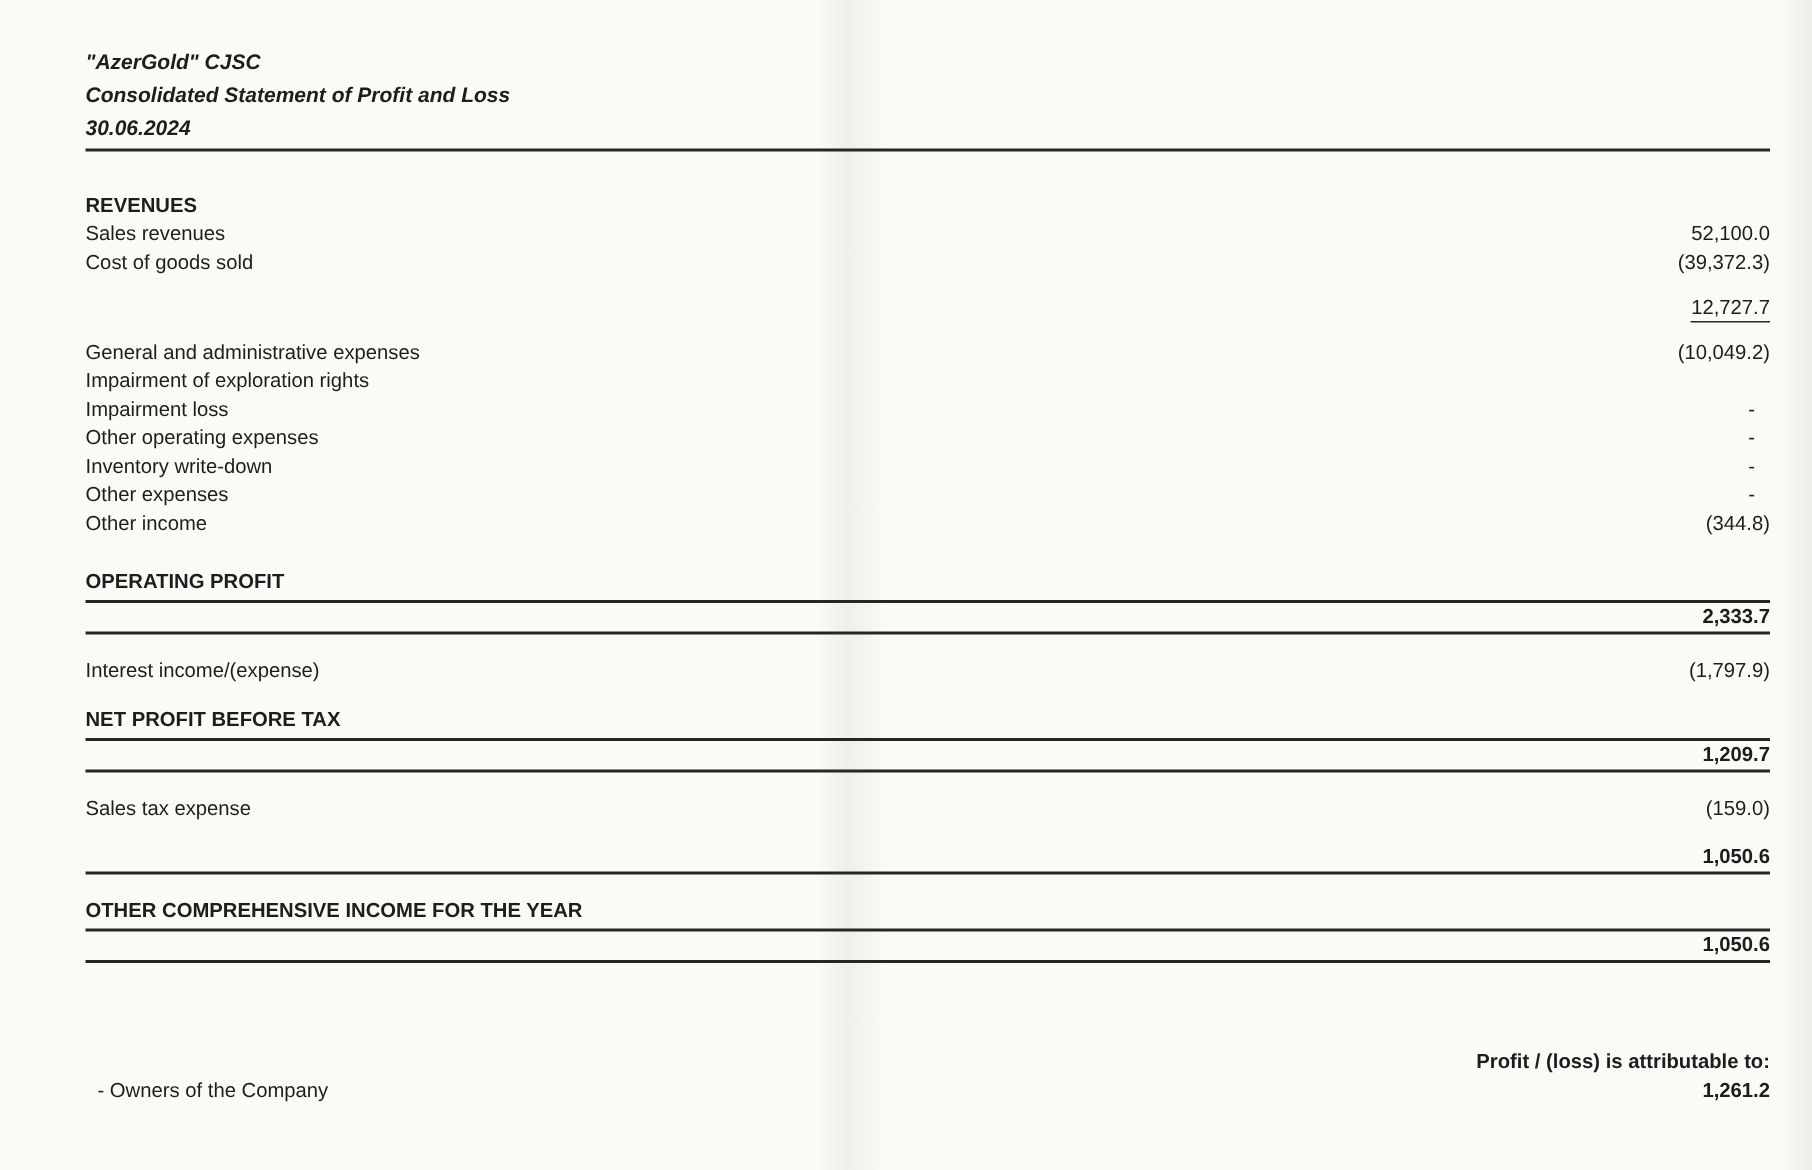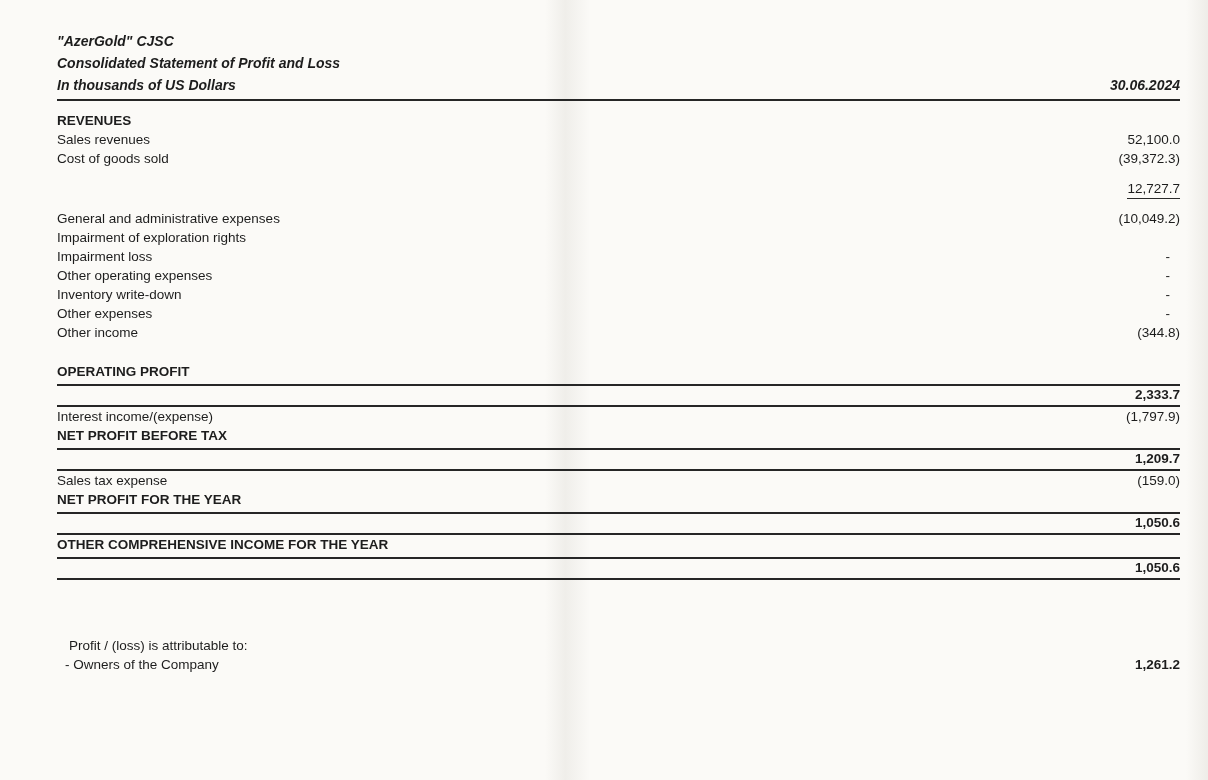--- a/index.html
+++ b/index.html
@@ -78,47 +78,47 @@
     border-bottom: 2px solid #262626;
     padding-bottom: 2px;
   }
   .total.short-rule .t-value span {
     display: inline-block;
     border-bottom: 1.5px solid #2a2a2a;
     padding-bottom: 1px;
   }
   
   .attr-head {
-    font-weight: normal;
+    font-weight: bold;
     padding-left: 12px;
+    text-align: right;
   }
   .attr-item { padding-left: 8px; }
   .attr-item .val { font-weight: bold; }
   
-  .mt-26 { margin-top: 10px; }
+  .mt-26 { margin-top: 26px; }
   .mt-10 { margin-top: 10px; }
   .mt-12 { margin-top: 12px; }
-  .mt-14 { margin-top: 0; }
+  .mt-14 { margin-top: 14px; }
   .mt-20 { margin-top: 20px; }
   .mt-56 { margin-top: 56px; }
   .row-h { min-height: 19px; }
 </style>
 </head>
 <body>
 
 <div class="scan-band"></div>
 <div class="scan-band2"></div>
 
 <div class="page">
 
   <div class="hdr">
     <div>"AzerGold" CJSC</div>
     <div>Consolidated Statement of Profit and Loss</div>
     <div class="hdr-note-row">
-      <span>In thousands of US Dollars</span>
       <span>30.06.2024</span>
     </div>
   </div>
 
   <div class="section-head mt-26 row-h">REVENUES</div>
 
   <div class="item row-h">
     <span>Sales revenues</span>
     <span class="val">52,100.0</span>
   </div>
@@ -176,21 +176,20 @@
     <div class="t-label">NET PROFIT BEFORE TAX</div>
     <div class="t-value">1,209.7</div>
   </div>
 
   <div class="item mt-14 row-h">
     <span>Sales tax expense</span>
     <span class="val">(159.0)</span>
   </div>
 
   <div class="total bold full-rule mt-14">
-    <div class="t-label">NET PROFIT FOR THE YEAR</div>
     <div class="t-value">1,050.6</div>
   </div>
 
   <div class="total bold full-rule mt-14">
     <div class="t-label">OTHER COMPREHENSIVE INCOME FOR THE YEAR</div>
     <div class="t-value">1,050.6</div>
   </div>
 
   <div class="mt-56">
     <div class="attr-head row-h">Profit / (loss) is attributable to:</div>

